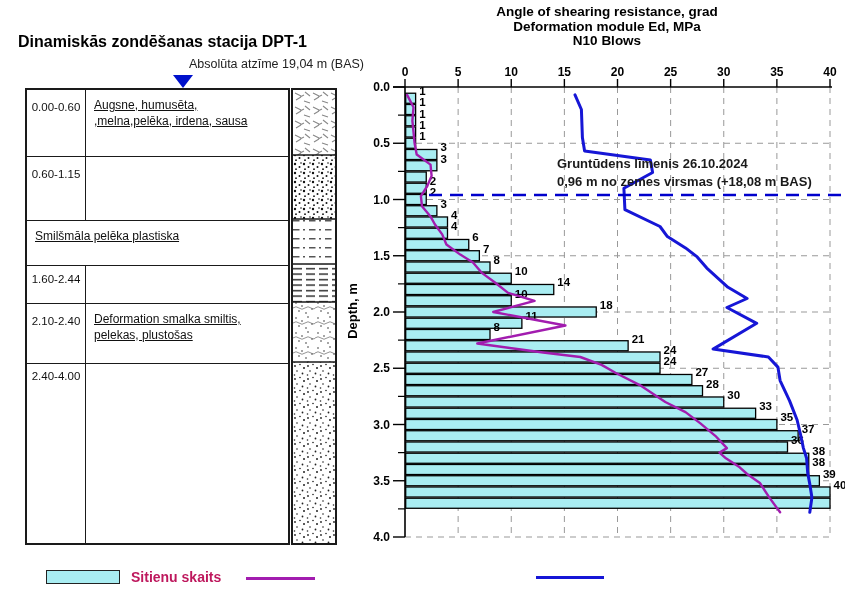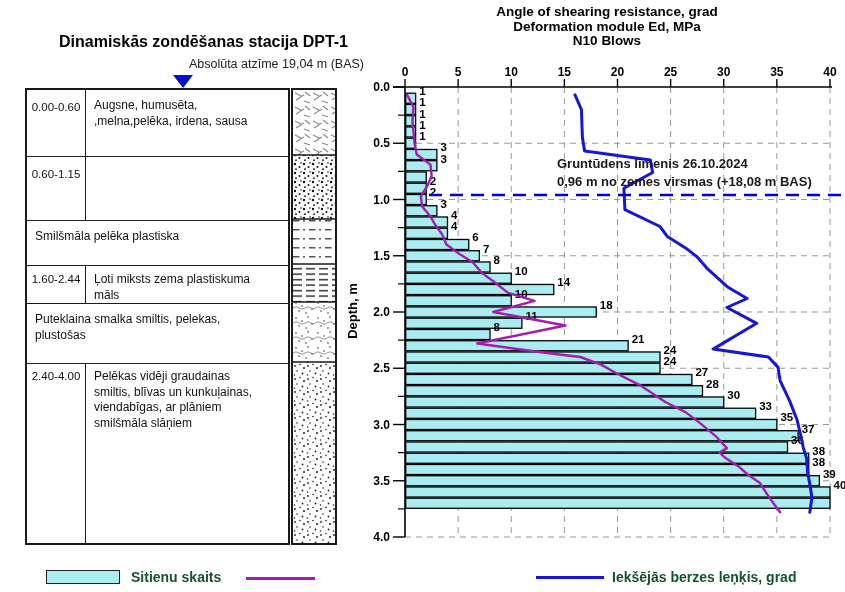--- a/index.html
+++ b/index.html
@@ -1,33 +1,33 @@
 <!DOCTYPE html>
 <html><head>
 <meta charset="utf-8">
 <style>
   html,body{margin:0;padding:0;background:#fff;}
   #stage{position:relative;width:845px;height:592px;background:#fff;overflow:hidden;
          font-family:"Liberation Sans",sans-serif;color:#000;}
   .abs{position:absolute;}
   
-  #lp-title{left:18px;top:33px;width:330px;text-align:right;font-size:16px;font-weight:bold;}
+  #lp-title{left:18px;top:33px;width:330px;text-align:left;font-size:16px;font-weight:bold;}
   #lp-subtitle{left:18px;top:57px;width:346px;text-align:right;font-size:12.5px;color:#222;}
   #lp-marker{left:173px;top:75px;width:0;height:0;border-left:10px solid transparent;
              border-right:10px solid transparent;border-top:13px solid #0011cc;}
   #soil-table{left:25px;top:88px;width:265px;height:457px;border:2px solid #1a1a1a;
               box-sizing:border-box;display:flex;flex-direction:column;}
   .srow{display:flex;border-bottom:1.5px solid #1a1a1a;box-sizing:border-box;flex:0 0 auto;}
   .srow:last-child{border-bottom:none;flex:1 1 auto;}
   .sdepth{width:59px;border-right:1.5px solid #1a1a1a;box-sizing:border-box;
           font-size:11.5px;text-align:center;padding-top:11px;color:#111;}
-  .sdesc{flex:1;font-size:12px;line-height:1.3;padding:8px 20px 2px 8px;color:#111;}
+  .sdesc{flex:1;font-size:12px;line-height:1.3;padding:8px 20px 2px 8px;color:#111;text-decoration:underline;}
   #pattern-col{left:291px;top:88px;width:46px;height:457px;border:2px solid #1a1a1a;box-sizing:border-box;}
   
-  .leg-label{font-size:14px;font-weight:bold;color:#14532d;white-space:nowrap;}
+  .leg-label{font-size:14px;font-weight:bold;color:#be185d;white-space:nowrap;}
   #leg-box{left:46px;top:570px;width:74px;height:14px;background:#a9edf2;border:1.5px solid #222;box-sizing:border-box;}
   #leg-lab1{left:131px;top:569px;}
   #leg-line1{left:246px;top:577px;width:69px;height:2.6px;background:#a21caf;}
   #leg-lab2{left:325px;top:569px;}
   #leg-line2{left:536px;top:576px;width:68px;height:3px;background:#1616d6;}
   #leg-lab3{left:612px;top:569px;}
   svg text{font-family:"Liberation Sans",sans-serif;}
 </style>
 </head>
 <body>
@@ -44,28 +44,27 @@
       <div class="sdesc">Augsne, humusēta, ,melna,pelēka, irdena, sausa</div>
     </div>
     <div class="srow" style="height:64px">
       <div class="sdepth">0.60-1.15</div>
     </div>
     <div class="srow" style="height:45px">
       <div class="sdesc">Smilšmāla pelēka plastiska</div>
     </div>
     <div class="srow" style="height:38px">
       <div class="sdepth" style="padding-top:7px">1.60-2.44</div>
-      <div class="sdesc" style="padding-top:6px">Ļoti miksts zema plastiskuma māls</div>
     </div>
     <div class="srow" style="height:60px">
-      <div class="sdesc">Puteklaina smalka smiltis, pelekas, plustošas</div>
+      <div class="sdepth">2.10-2.40</div>
+      <div class="sdesc">Deformation smalka smiltis, pelekas, plustošas</div>
     </div>
     <div class="srow">
       <div class="sdepth" style="padding-top:6px">2.40-4.00</div>
-      <div class="sdesc" style="padding-top:5px">Pelēkas vidēji graudainas smiltis, blīvas un kunkuļainas, viendabīgas, ar plāniem smilšmāla slāņiem</div>
     </div>
   </div>
 
   <div class="abs" id="pattern-col">
     <svg width="42" height="453" viewBox="0 0 42 453">
       <defs>
         <pattern id="p-topsoil" width="18" height="14" patternUnits="userSpaceOnUse">
           <path d="M2 3 l6 3 M12 2 l5 4 M3 10 l5 -3 M11 11 l6 2 M7 7 l4 -2" stroke="#888" stroke-width="1.1" fill="none"></path>
         </pattern>
         <pattern id="p-dots-dense" width="9" height="9" patternUnits="userSpaceOnUse">
@@ -272,14 +271,13 @@
       <line id="gw-line" x1="429" y1="195" x2="845" y2="195" stroke="#0000cc" stroke-width="2.6" stroke-dasharray="13,8"></line>
       <text x="557" y="168" font-size="13" font-weight="bold" fill="#1a1a1a">Gruntūdens līmenis 26.10.2024</text>
       <text x="557" y="186" font-size="13" font-weight="bold" fill="#1a1a1a">0,96 m no zemes virsmas (+18,08 m BAS)</text>
     </g>
   </svg>
 
   <div class="abs" id="leg-box"></div>
   <div class="abs leg-label" id="leg-lab1">Sitienu skaits</div>
   <div class="abs" id="leg-line1"></div>
   <div class="abs" id="leg-line2"></div>
-  <div class="abs leg-label" id="leg-lab3">Iekšējās berzes leņķis, grad</div>
 </div>
 
 </body></html>

